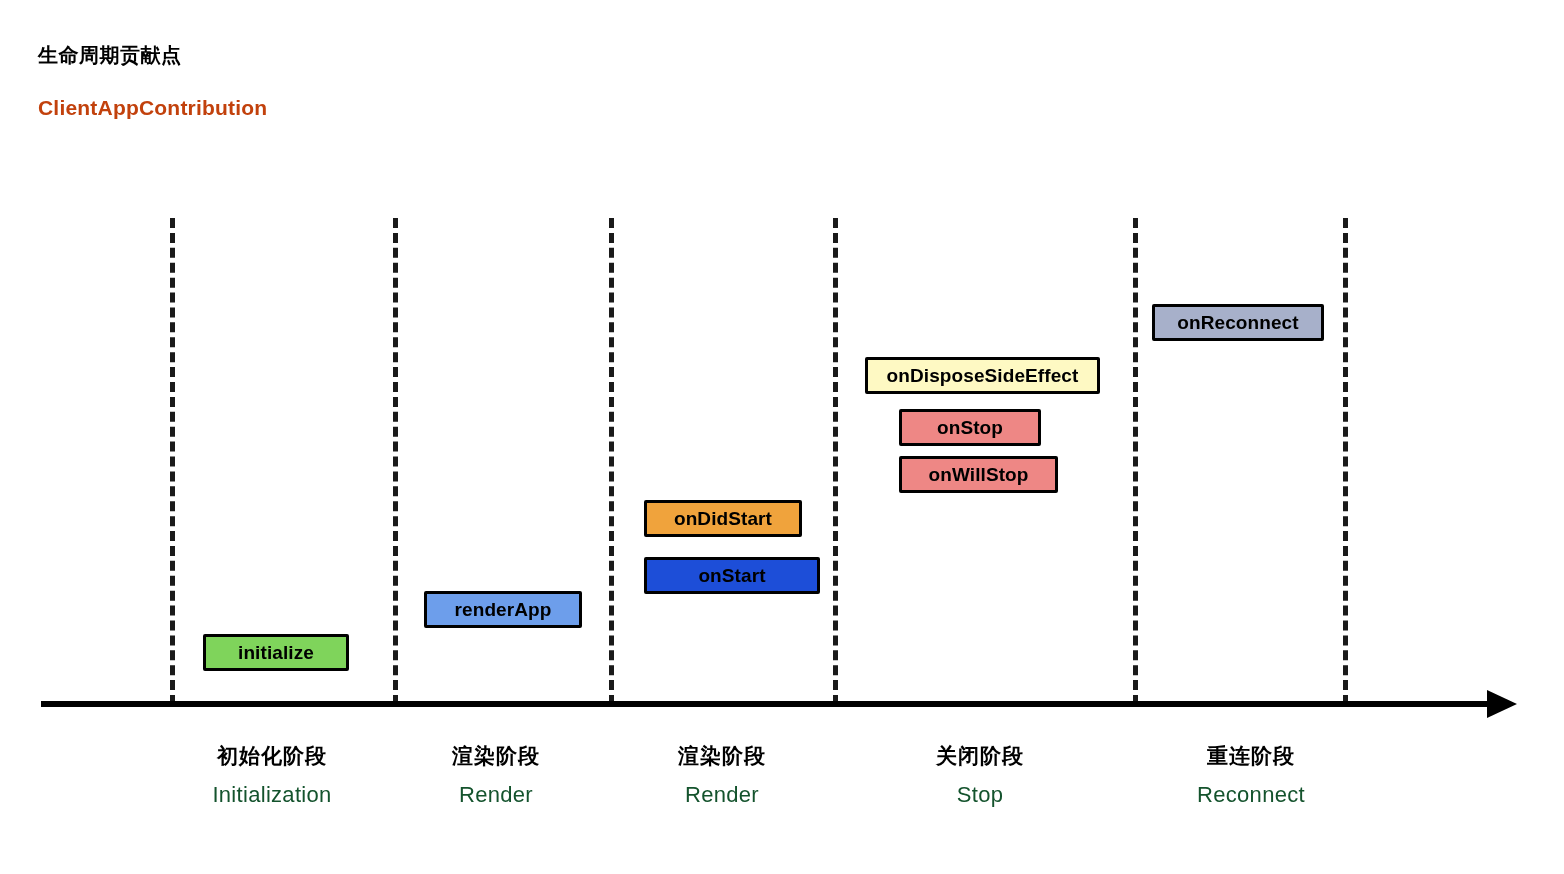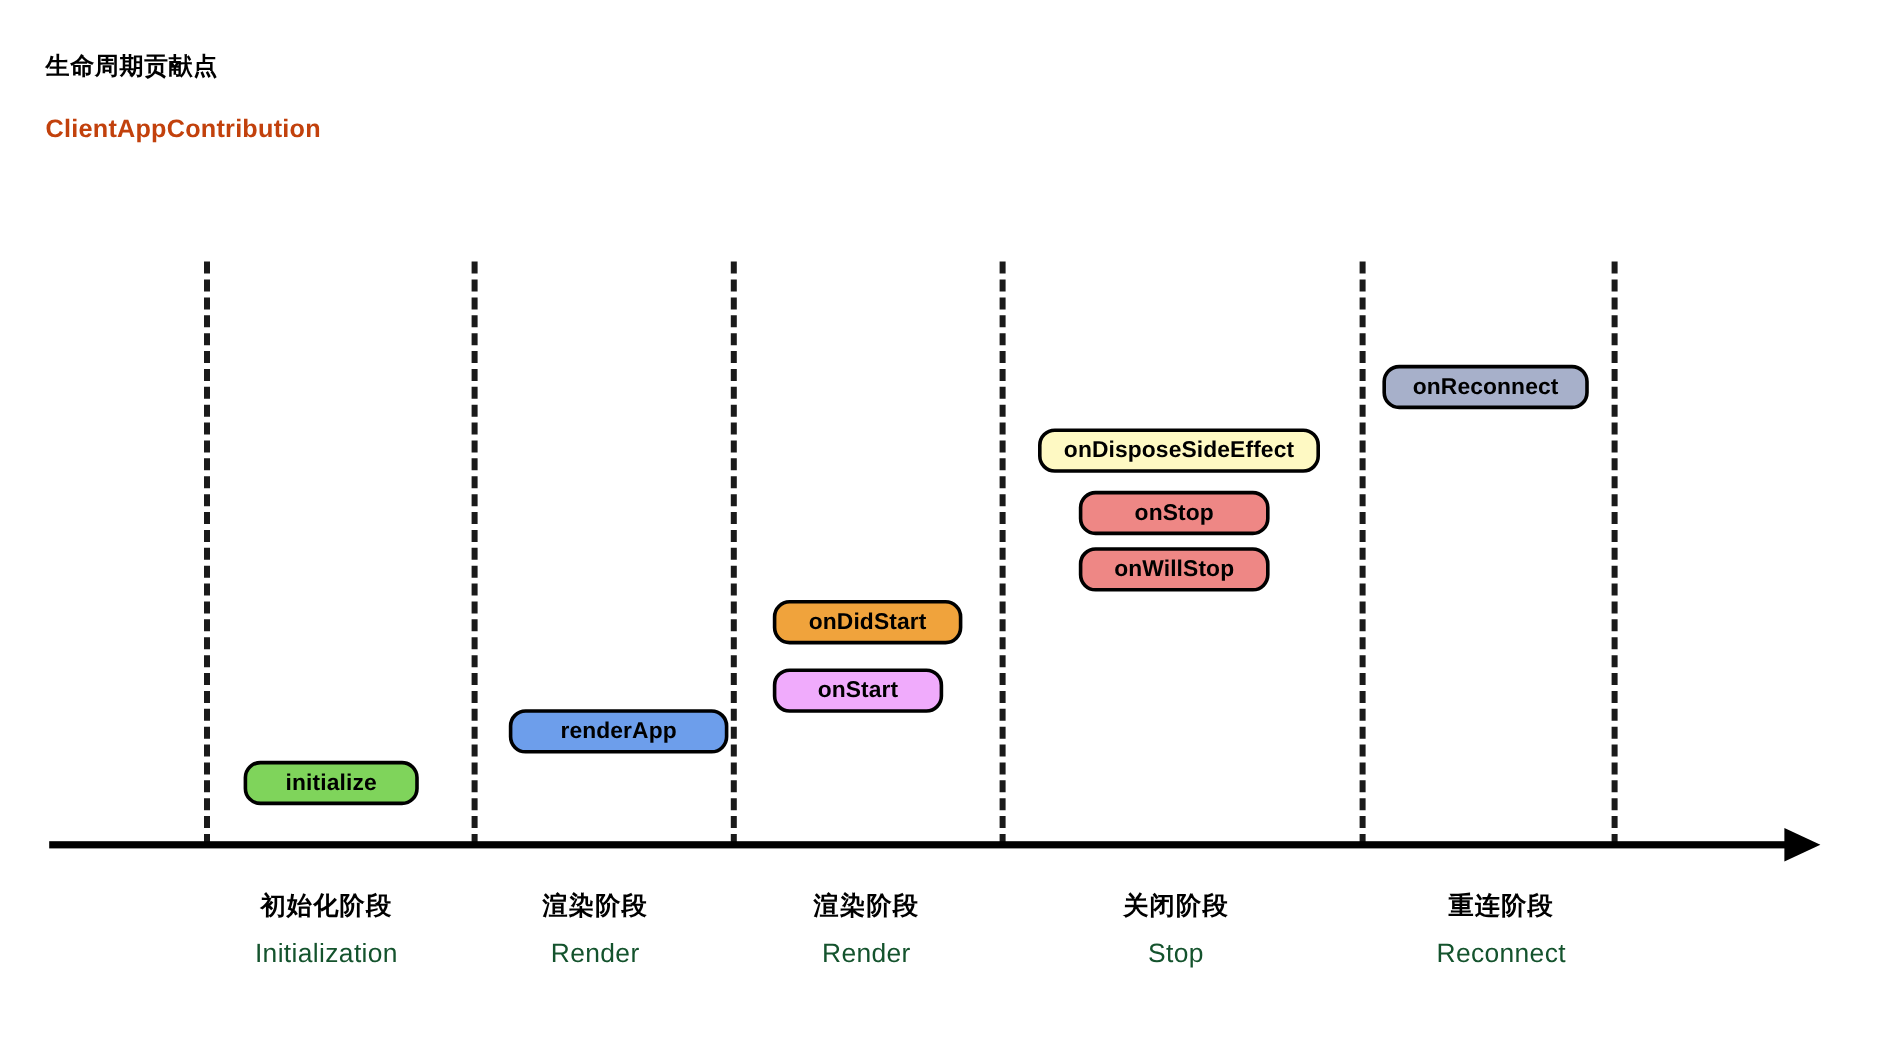--- a/index.html
+++ b/index.html
@@ -69,21 +69,21 @@
     width: 0;
     height: 487px;
     border-left: 5px dashed #1a1a1a;
   }
 
   
   .hook-box {
     position: absolute;
     box-sizing: border-box;
     border: 3px solid #000000;
-    border-radius: 14px;
+    border-radius: 2px;
     display: flex;
     align-items: center;
     justify-content: center;
     font-size: 19px;
     font-weight: bold;
     color: #000000;
     white-space: nowrap;
     letter-spacing: 0.1px;
   }
 
@@ -126,33 +126,33 @@
       <div class="divider" style="left: 609px;"></div>
       <div class="divider" style="left: 833px;"></div>
       <div class="divider" style="left: 1133px;"></div>
       <div class="divider" style="left: 1343px;"></div>
     </div>
 
   <div id="hooks-layer">
       <div class="hook-box" style="left: 203px; top: 634px; width: 146px; height: 37px; background: rgb(127, 212, 91);">
         <span>initialize</span>
       </div>
-      <div class="hook-box" style="left: 424px; top: 591px; width: 183px; height: 37px; background: rgb(109, 158, 235);">
+      <div class="hook-box" style="left: 424px; top: 591px; width: 158px; height: 37px; background: rgb(109, 158, 235);">
         <span>renderApp</span>
       </div>
       <div class="hook-box" style="left: 644px; top: 500px; width: 158px; height: 37px; background: rgb(240, 163, 60);">
         <span>onDidStart</span>
       </div>
-      <div class="hook-box" style="left: 644px; top: 557px; width: 142px; height: 37px; background: #f0abfc;">
+      <div class="hook-box" style="left: 644px; top: 557px; width: 176px; height: 37px; background: #1d4ed8;">
         <span>onStart</span>
       </div>
       <div class="hook-box" style="left: 865px; top: 357px; width: 235px; height: 37px; background: #fef9c3;">
         <span>onDisposeSideEffect</span>
       </div>
-      <div class="hook-box" style="left: 899px; top: 409px; width: 159px; height: 37px; background: rgb(238, 135, 133);">
+      <div class="hook-box" style="left: 899px; top: 409px; width: 142px; height: 37px; background: rgb(238, 135, 133);">
         <span>onStop</span>
       </div>
       <div class="hook-box" style="left: 899px; top: 456px; width: 159px; height: 37px; background: rgb(238, 135, 133);">
         <span>onWillStop</span>
       </div>
       <div class="hook-box" style="left: 1152px; top: 304px; width: 172px; height: 37px; background: rgb(167, 176, 202);">
         <span>onReconnect</span>
       </div>
     </div>
 

